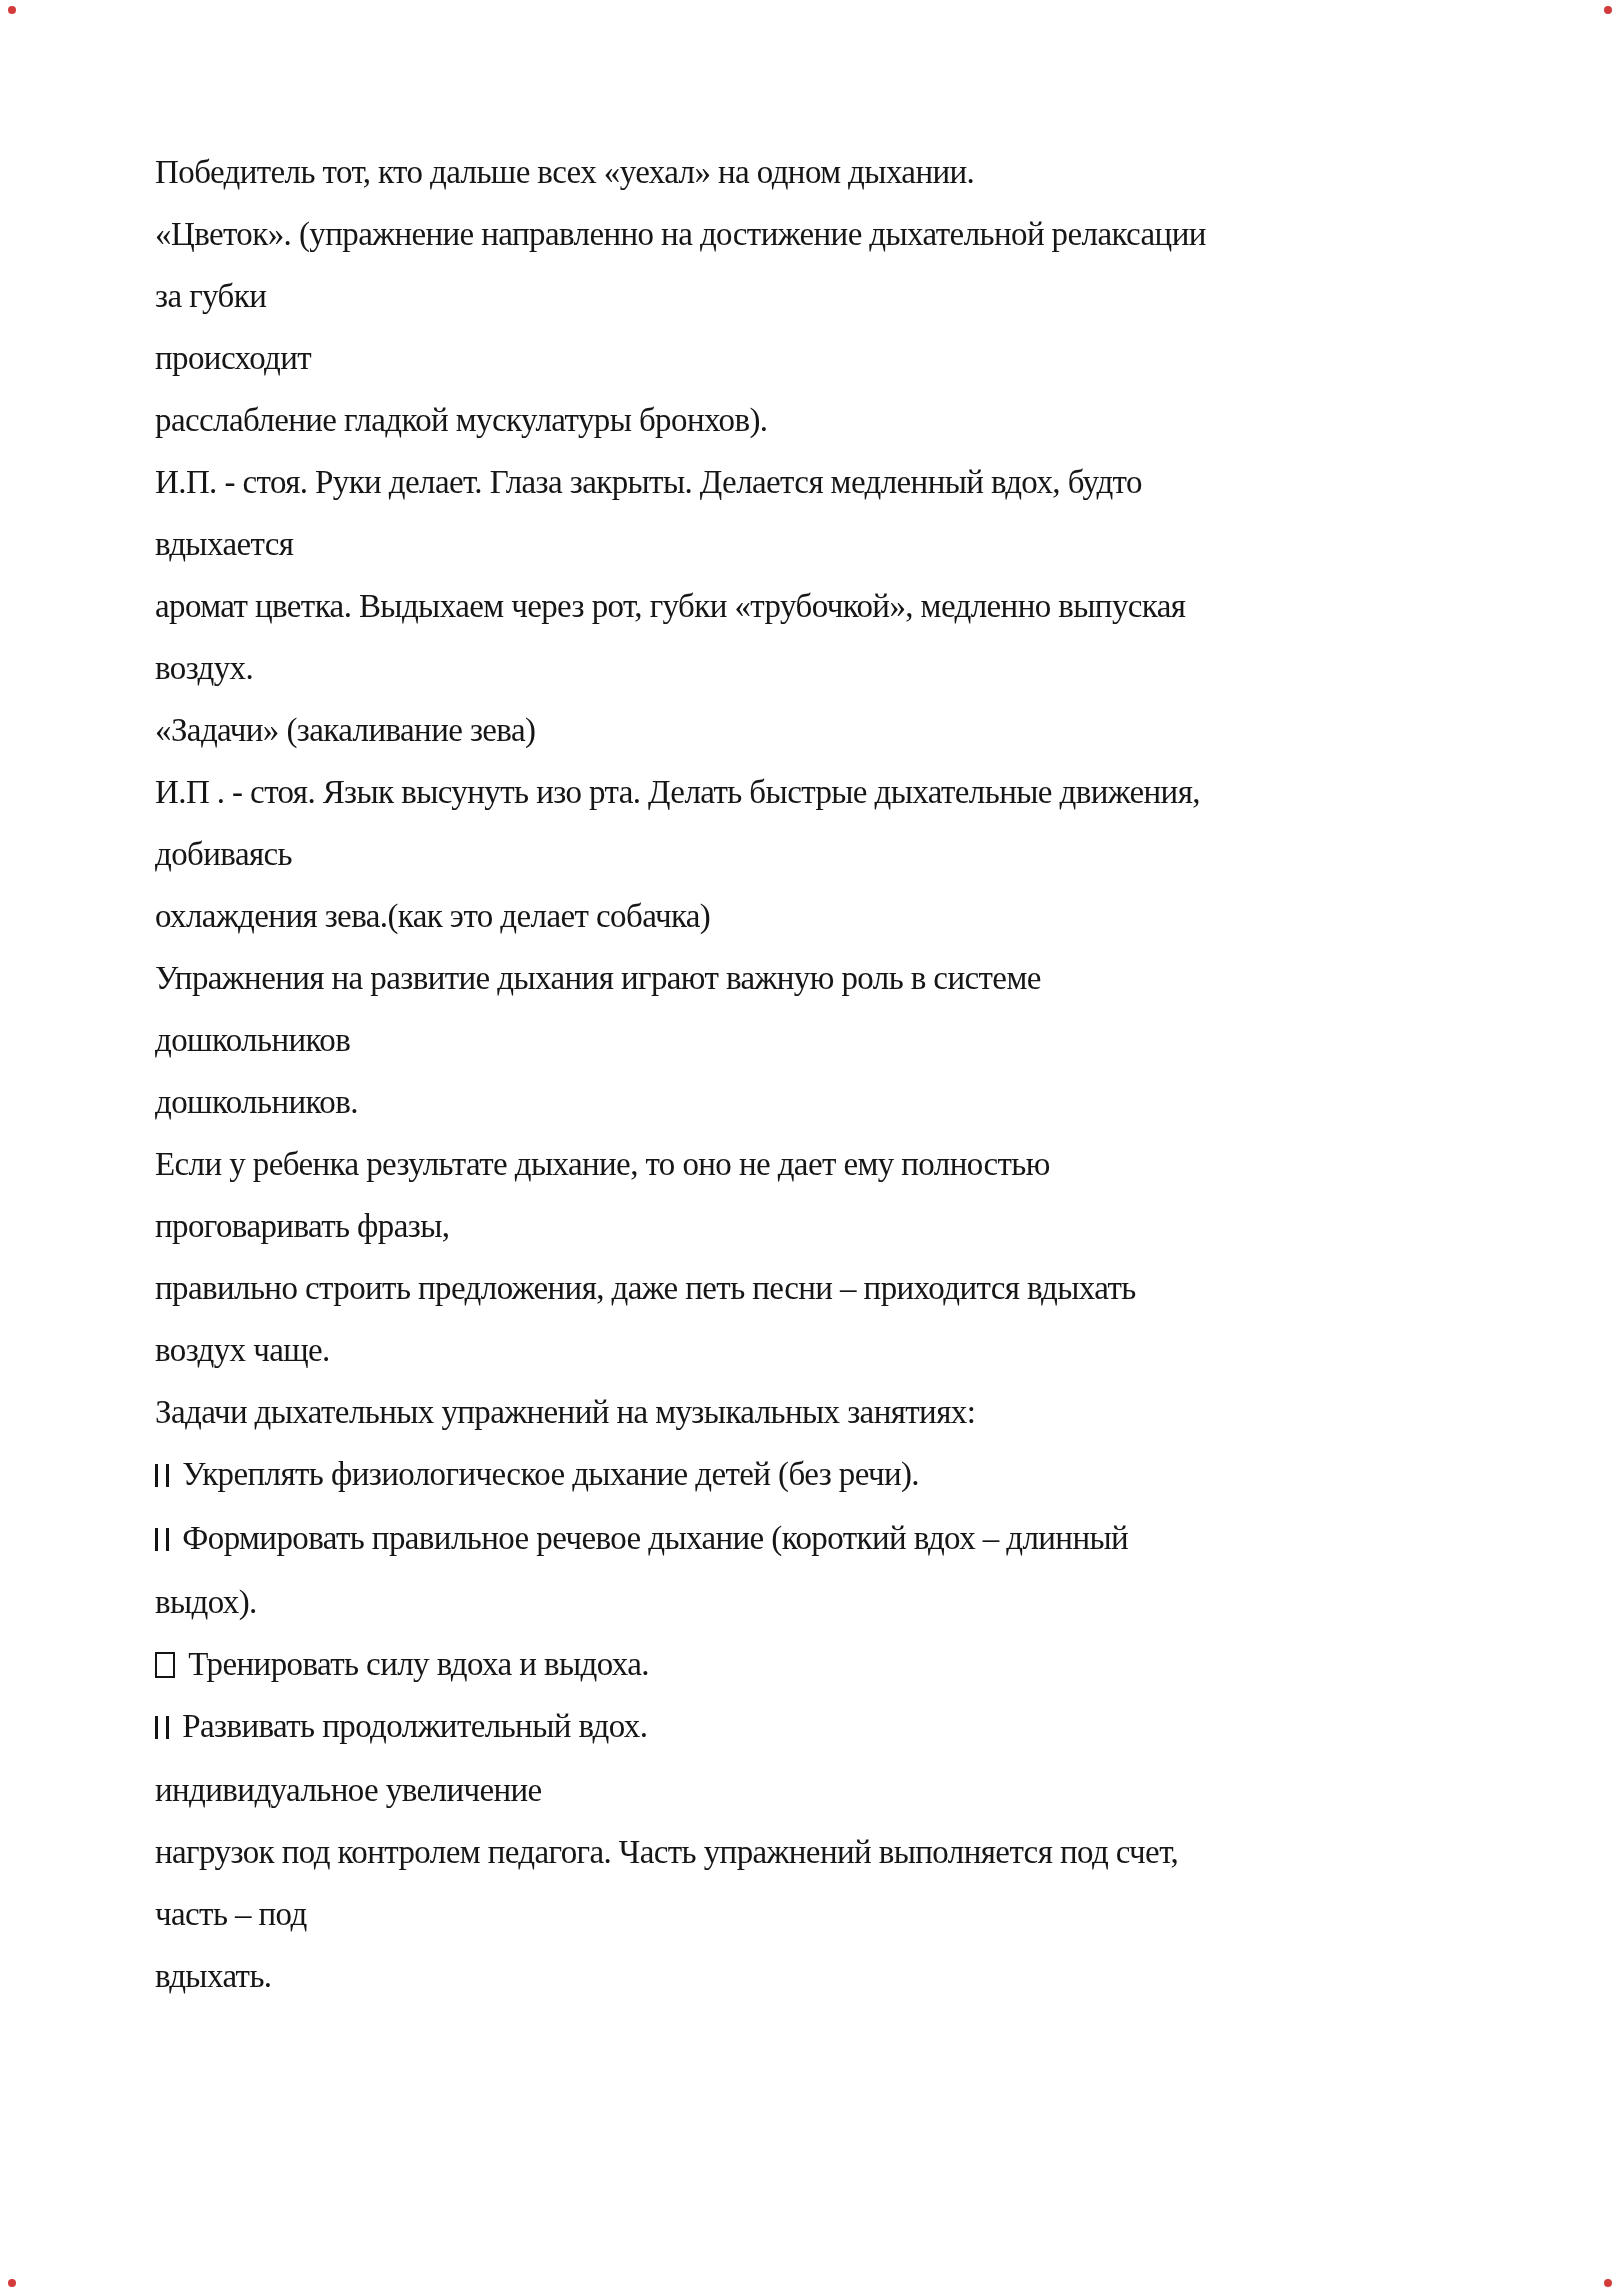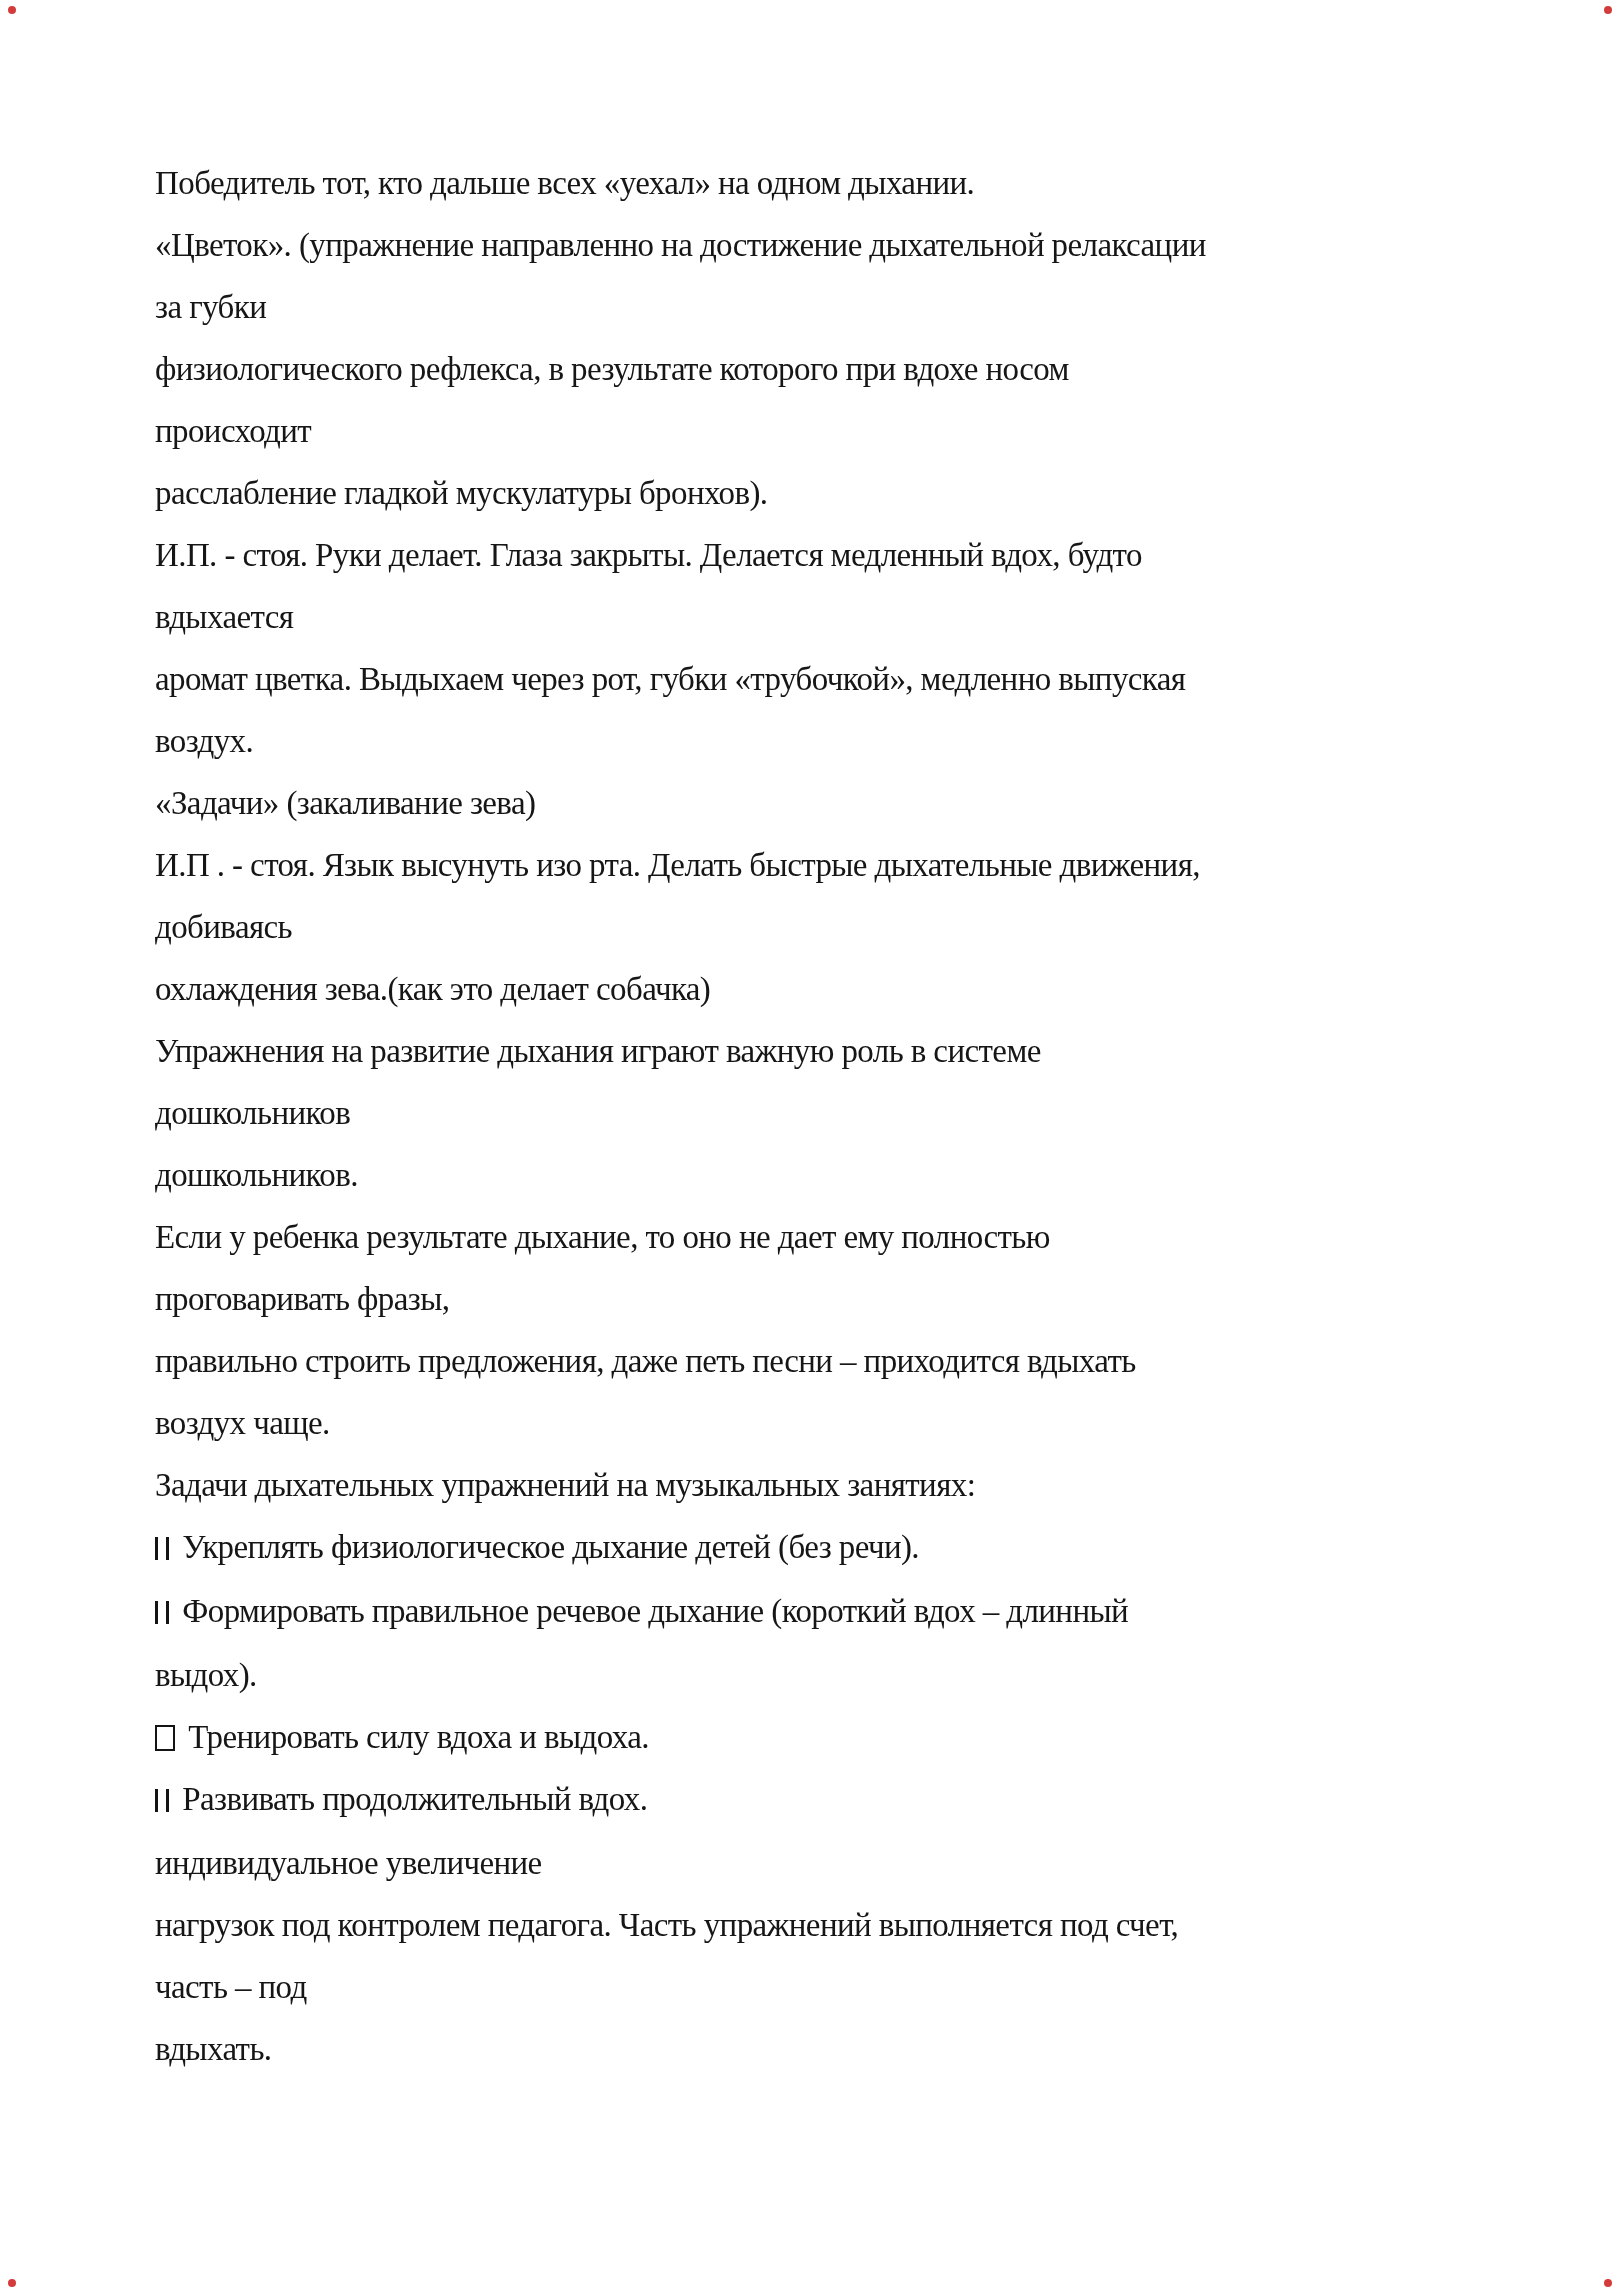--- a/index.html
+++ b/index.html
@@ -8,21 +8,21 @@
     width:1620px;
     height:2293px;
     background:#ffffff;
     overflow:hidden;
     font-family:"Liberation Serif","DejaVu Serif",serif;
     color:#161616;
   }
   .content{
     position:absolute;
     left:155px;
-    top:152px;
+    top:141px;
     width:1313px;
   }
   .para{margin:0;padding:0;}
   .line{
     display:block;
     white-space:nowrap;
     font-size:33px;
     line-height:62px;
     letter-spacing:-0.6px;
   }
@@ -64,21 +64,20 @@
 
   <div class="content">
       <p class="para">
         <span class="line">Победитель тот, кто дальше всех «уехал» на одном дыхании.</span>
       </p>
       <p class="para">
         <span class="line">«Цветок». (упражнение направленно на достижение дыхательной релаксации</span>
         <span class="line">за губки</span>
       </p>
       <p class="para">
-        <span class="line">физиологического рефлекса, в результате которого при вдохе носом</span>
         <span class="line">происходит</span>
       </p>
       <p class="para">
         <span class="line">расслабление гладкой мускулатуры бронхов).</span>
       </p>
       <p class="para">
         <span class="line">И.П. - стоя. Руки делает. Глаза закрыты. Делается медленный вдох, будто</span>
         <span class="line">вдыхается</span>
       </p>
       <p class="para">

